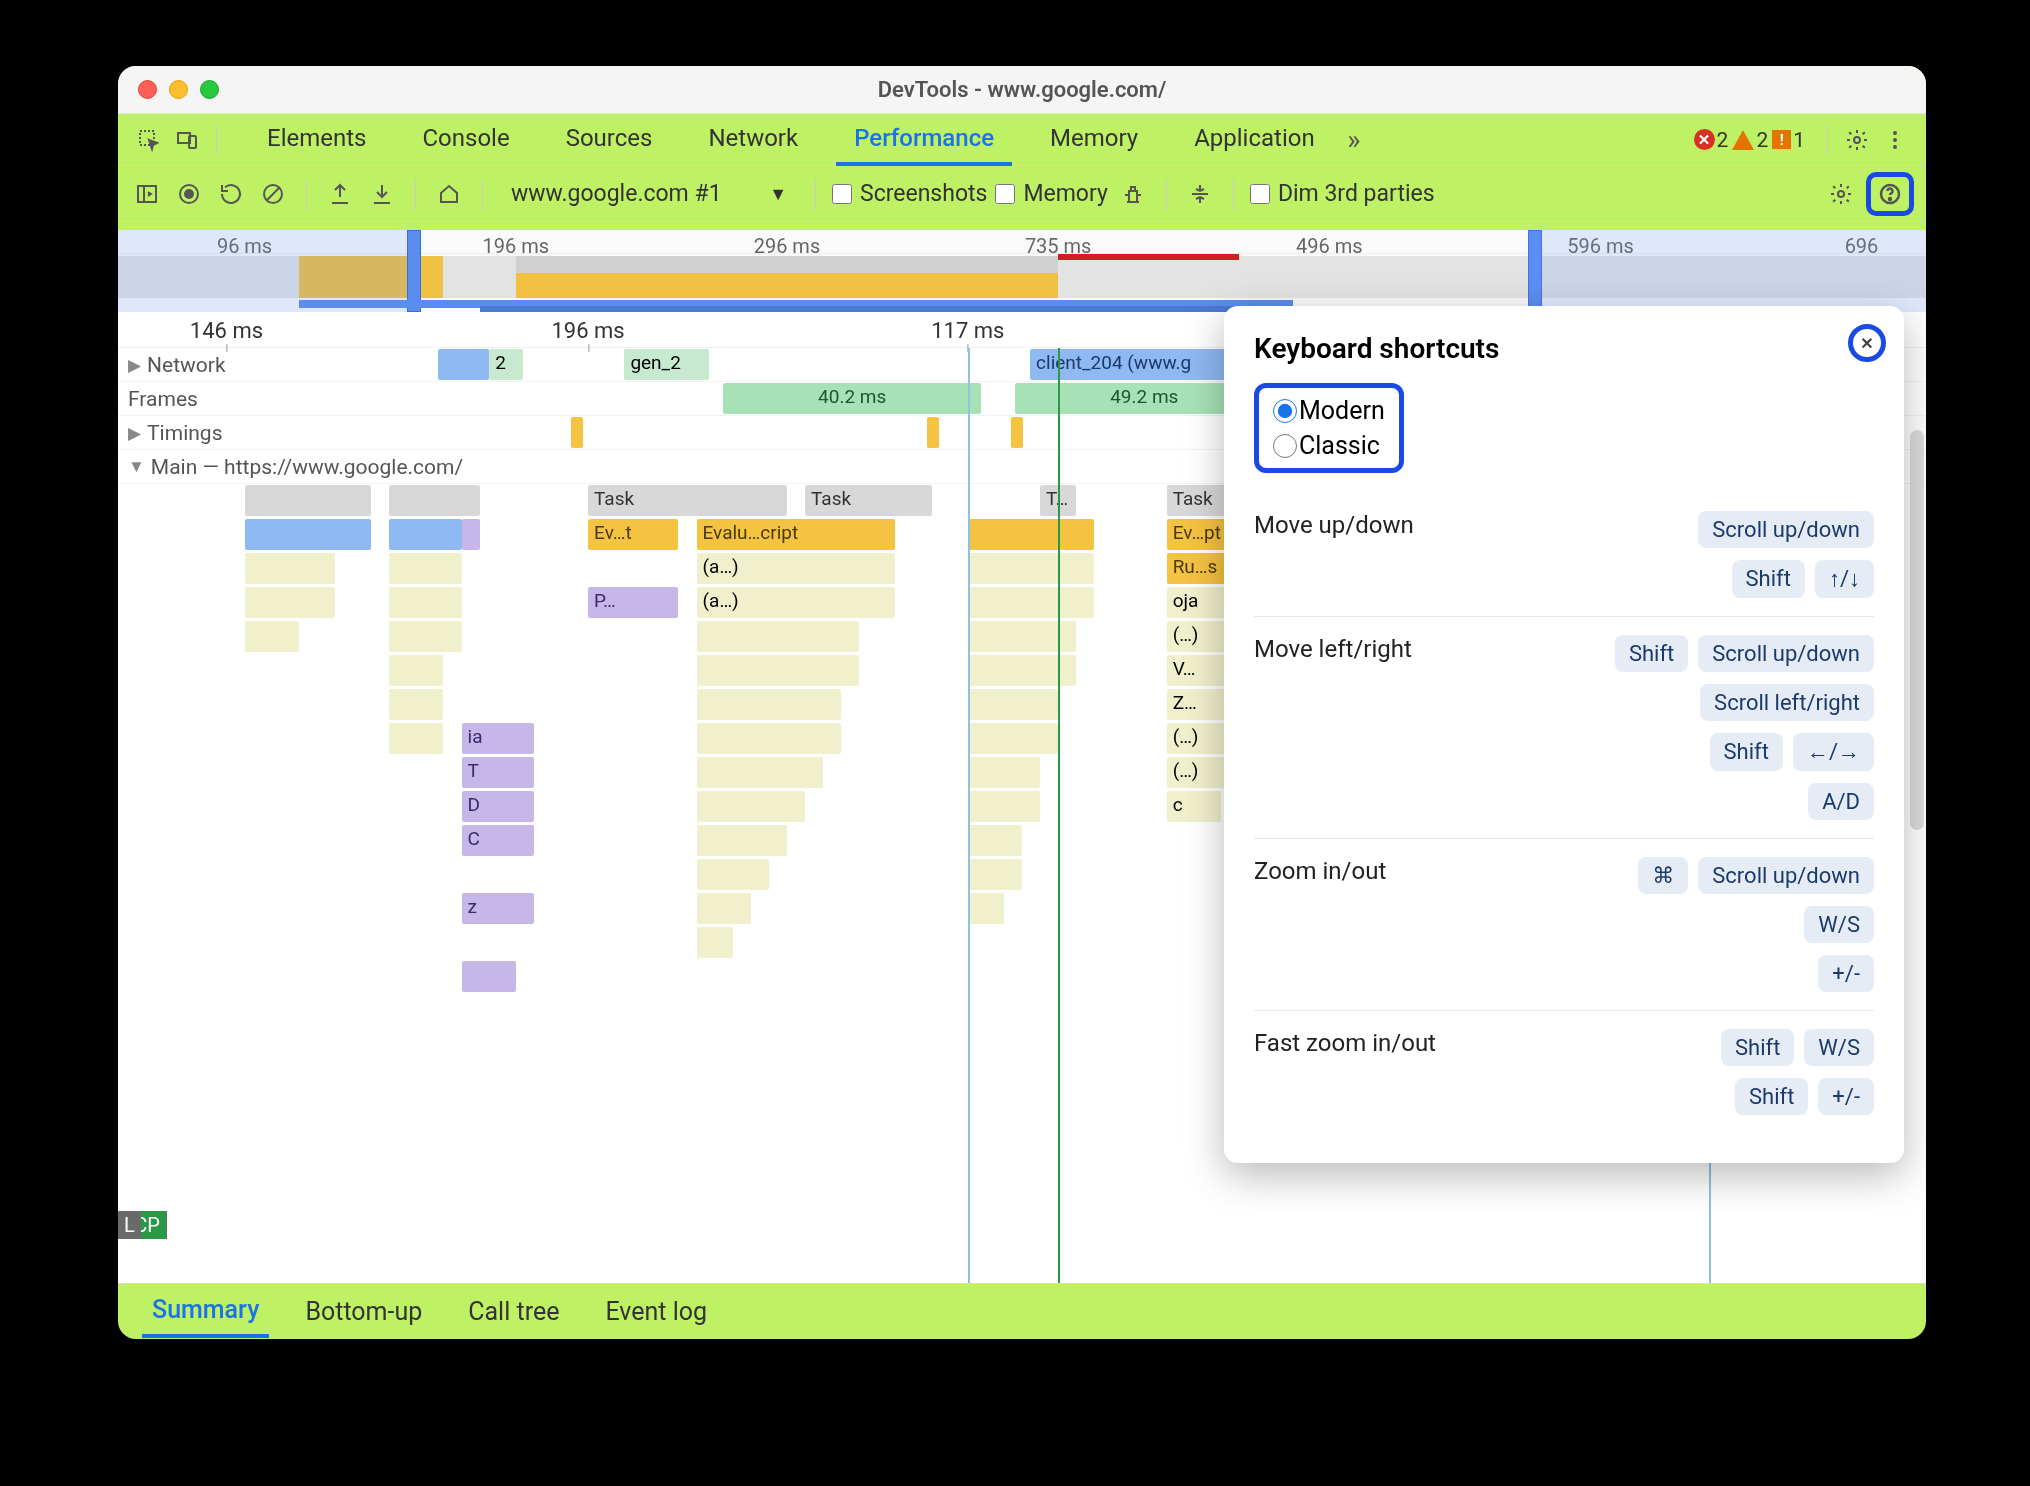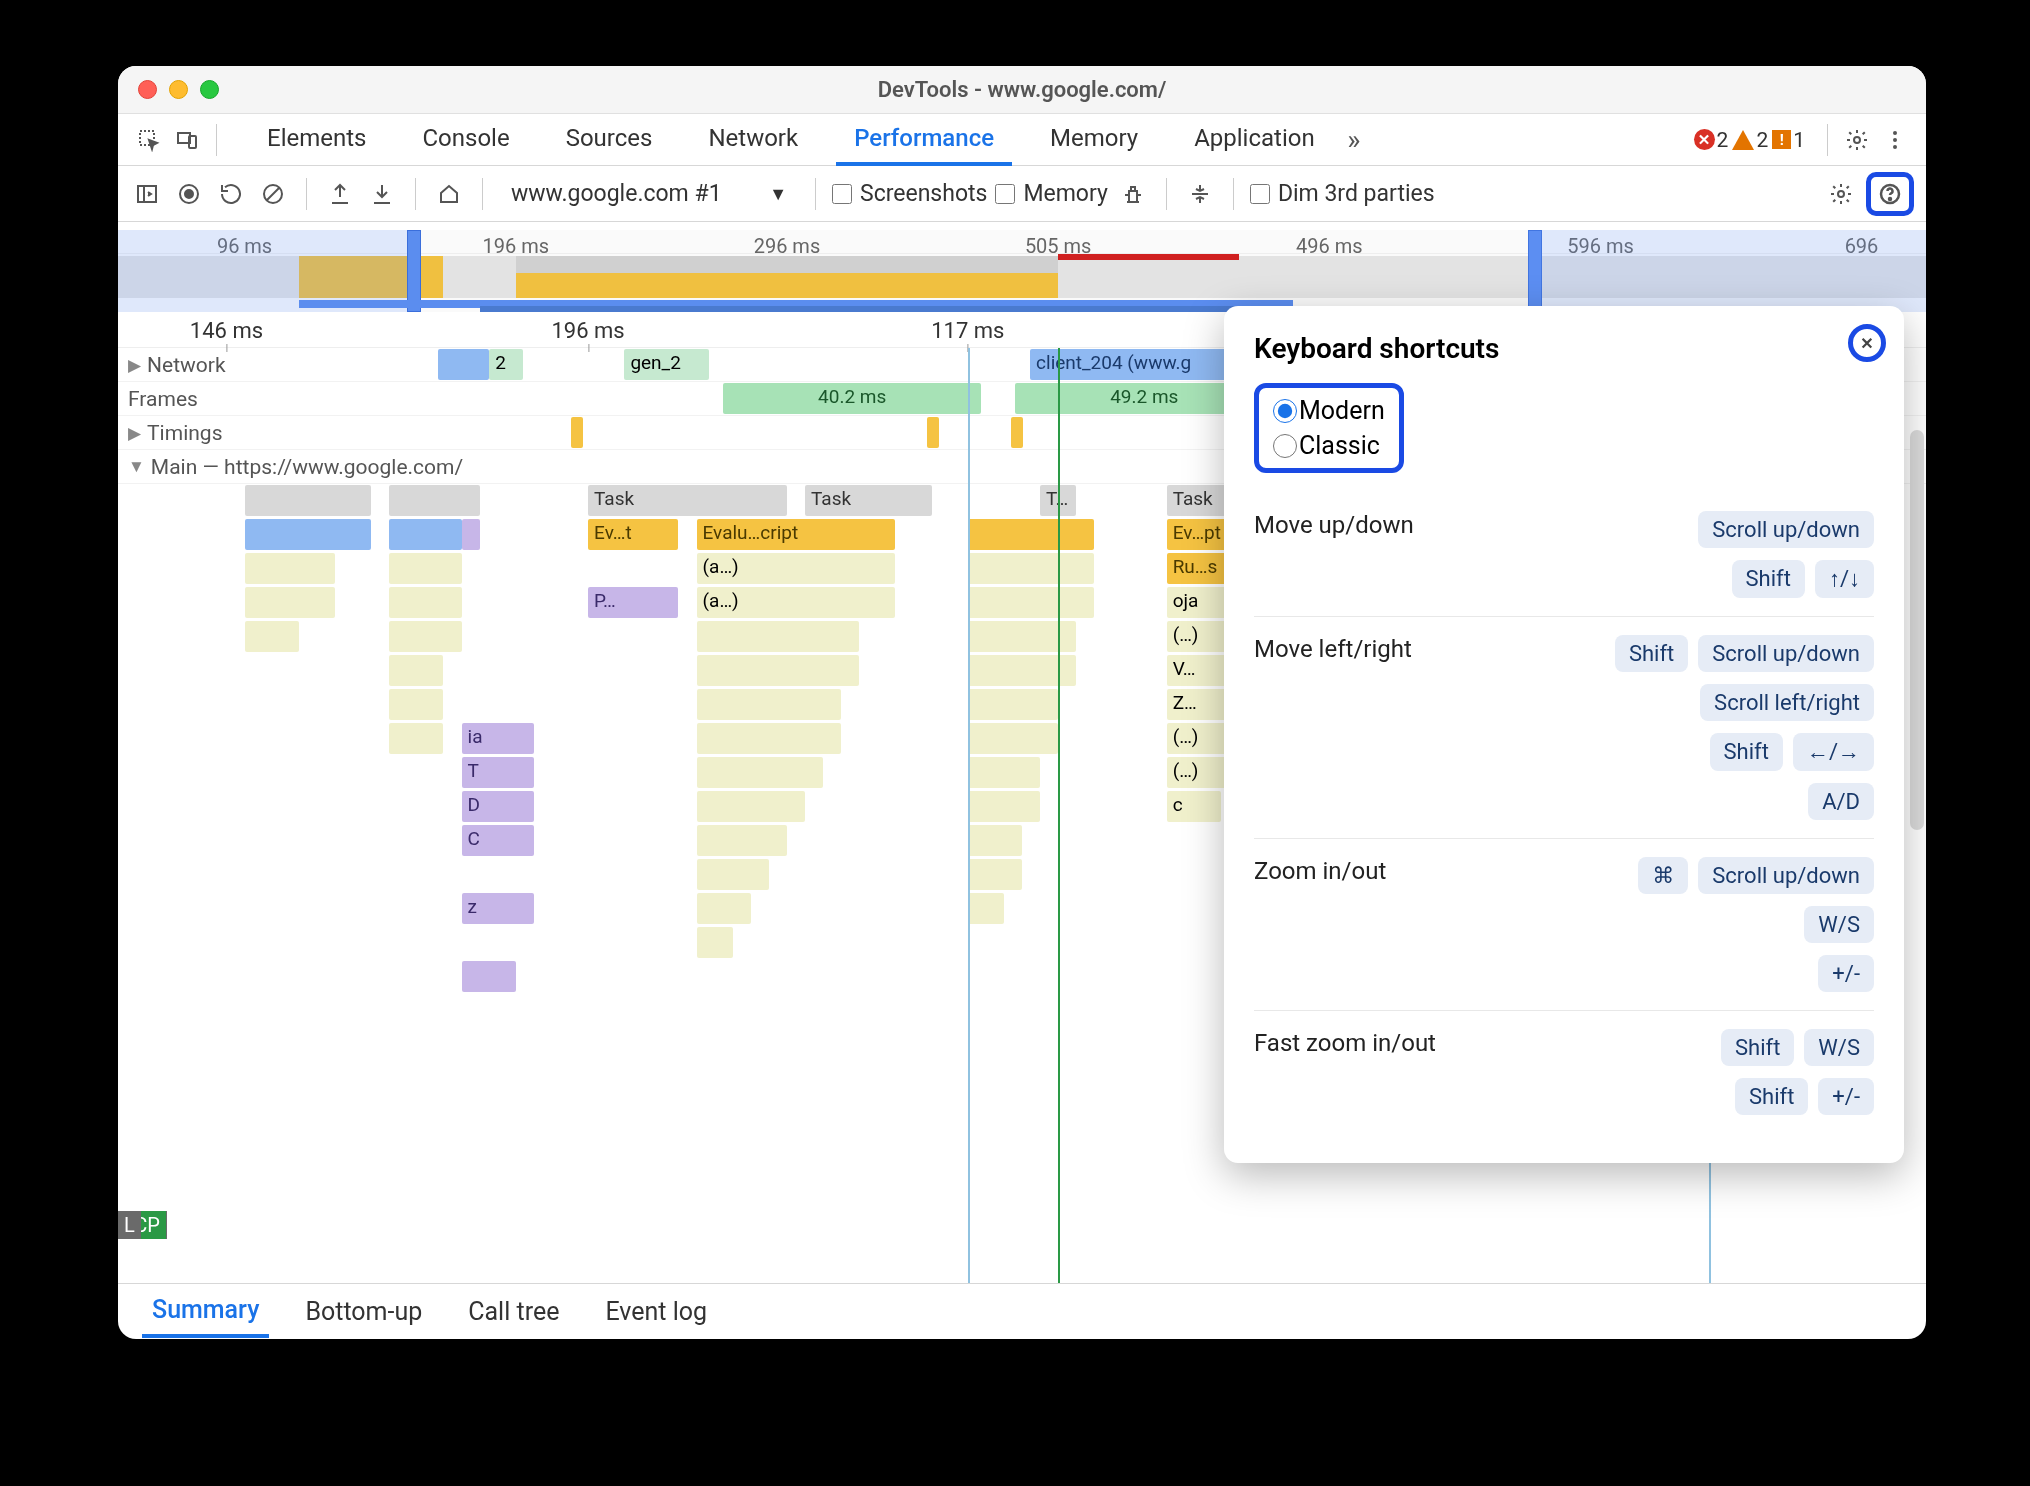--- a/index.html
+++ b/index.html
@@ -1,21 +1,21 @@
 <!DOCTYPE html>
 <html><head>
 <meta charset="utf-8">
 <style>
   * { box-sizing: border-box; margin: 0; padding: 0; }
   html, body { width: 2030px; height: 1486px; background: #000; font-family: -apple-system, BlinkMacSystemFont, "Segoe UI", Roboto, sans-serif; }
   .window {
     position: absolute;
     left: 118px; top: 66px;
     width: 1808px; height: 1273px;
-    background: #ffffff;
+    background: #bef264;
     border-radius: 18px;
     box-shadow: 0 20px 60px rgba(0,0,0,.5);
     overflow: hidden;
     display: flex; flex-direction: column;
   }
   .titlebar {
     height: 48px;
     background: #f5f5f5;
     border-bottom: 1px solid #e0e0e0;
     display: flex; align-items: center;
@@ -290,21 +290,21 @@
         </span>
     </span>
   </div>
 
   <div class="timeline-area">
     <div class="overview">
       <div class="ticks" id="ov-ticks">
           <span class="tick" style="left: 7%;">96 ms</span>
           <span class="tick" style="left: 22%;">196 ms</span>
           <span class="tick" style="left: 37%;">296 ms</span>
-          <span class="tick" style="left: 52%;">505 ms</span>
+          <span class="tick" style="left: 52%;">735 ms</span>
           <span class="tick" style="left: 67%;">496 ms</span>
           <span class="tick" style="left: 82%;">596 ms</span>
           <span class="tick" style="left: 97%;">696 ms</span>
         </div>
       <div class="strip"></div>
       <div class="ov-spark" style="left:10%; width:8%; background:#f0c040;"></div>
       <div class="ov-spark" style="left:22%; width:30%; background:linear-gradient(#d0d0d0 40%, #f0c040 40%);"></div>
       <div class="ov-spark" style="left:52%; width:10%; background:#d02020; top:24px; height:6px;"></div>
       <div class="ov-seek" style="left:16%;"></div>
       <div class="ov-seek" style="left:78%;"></div>

